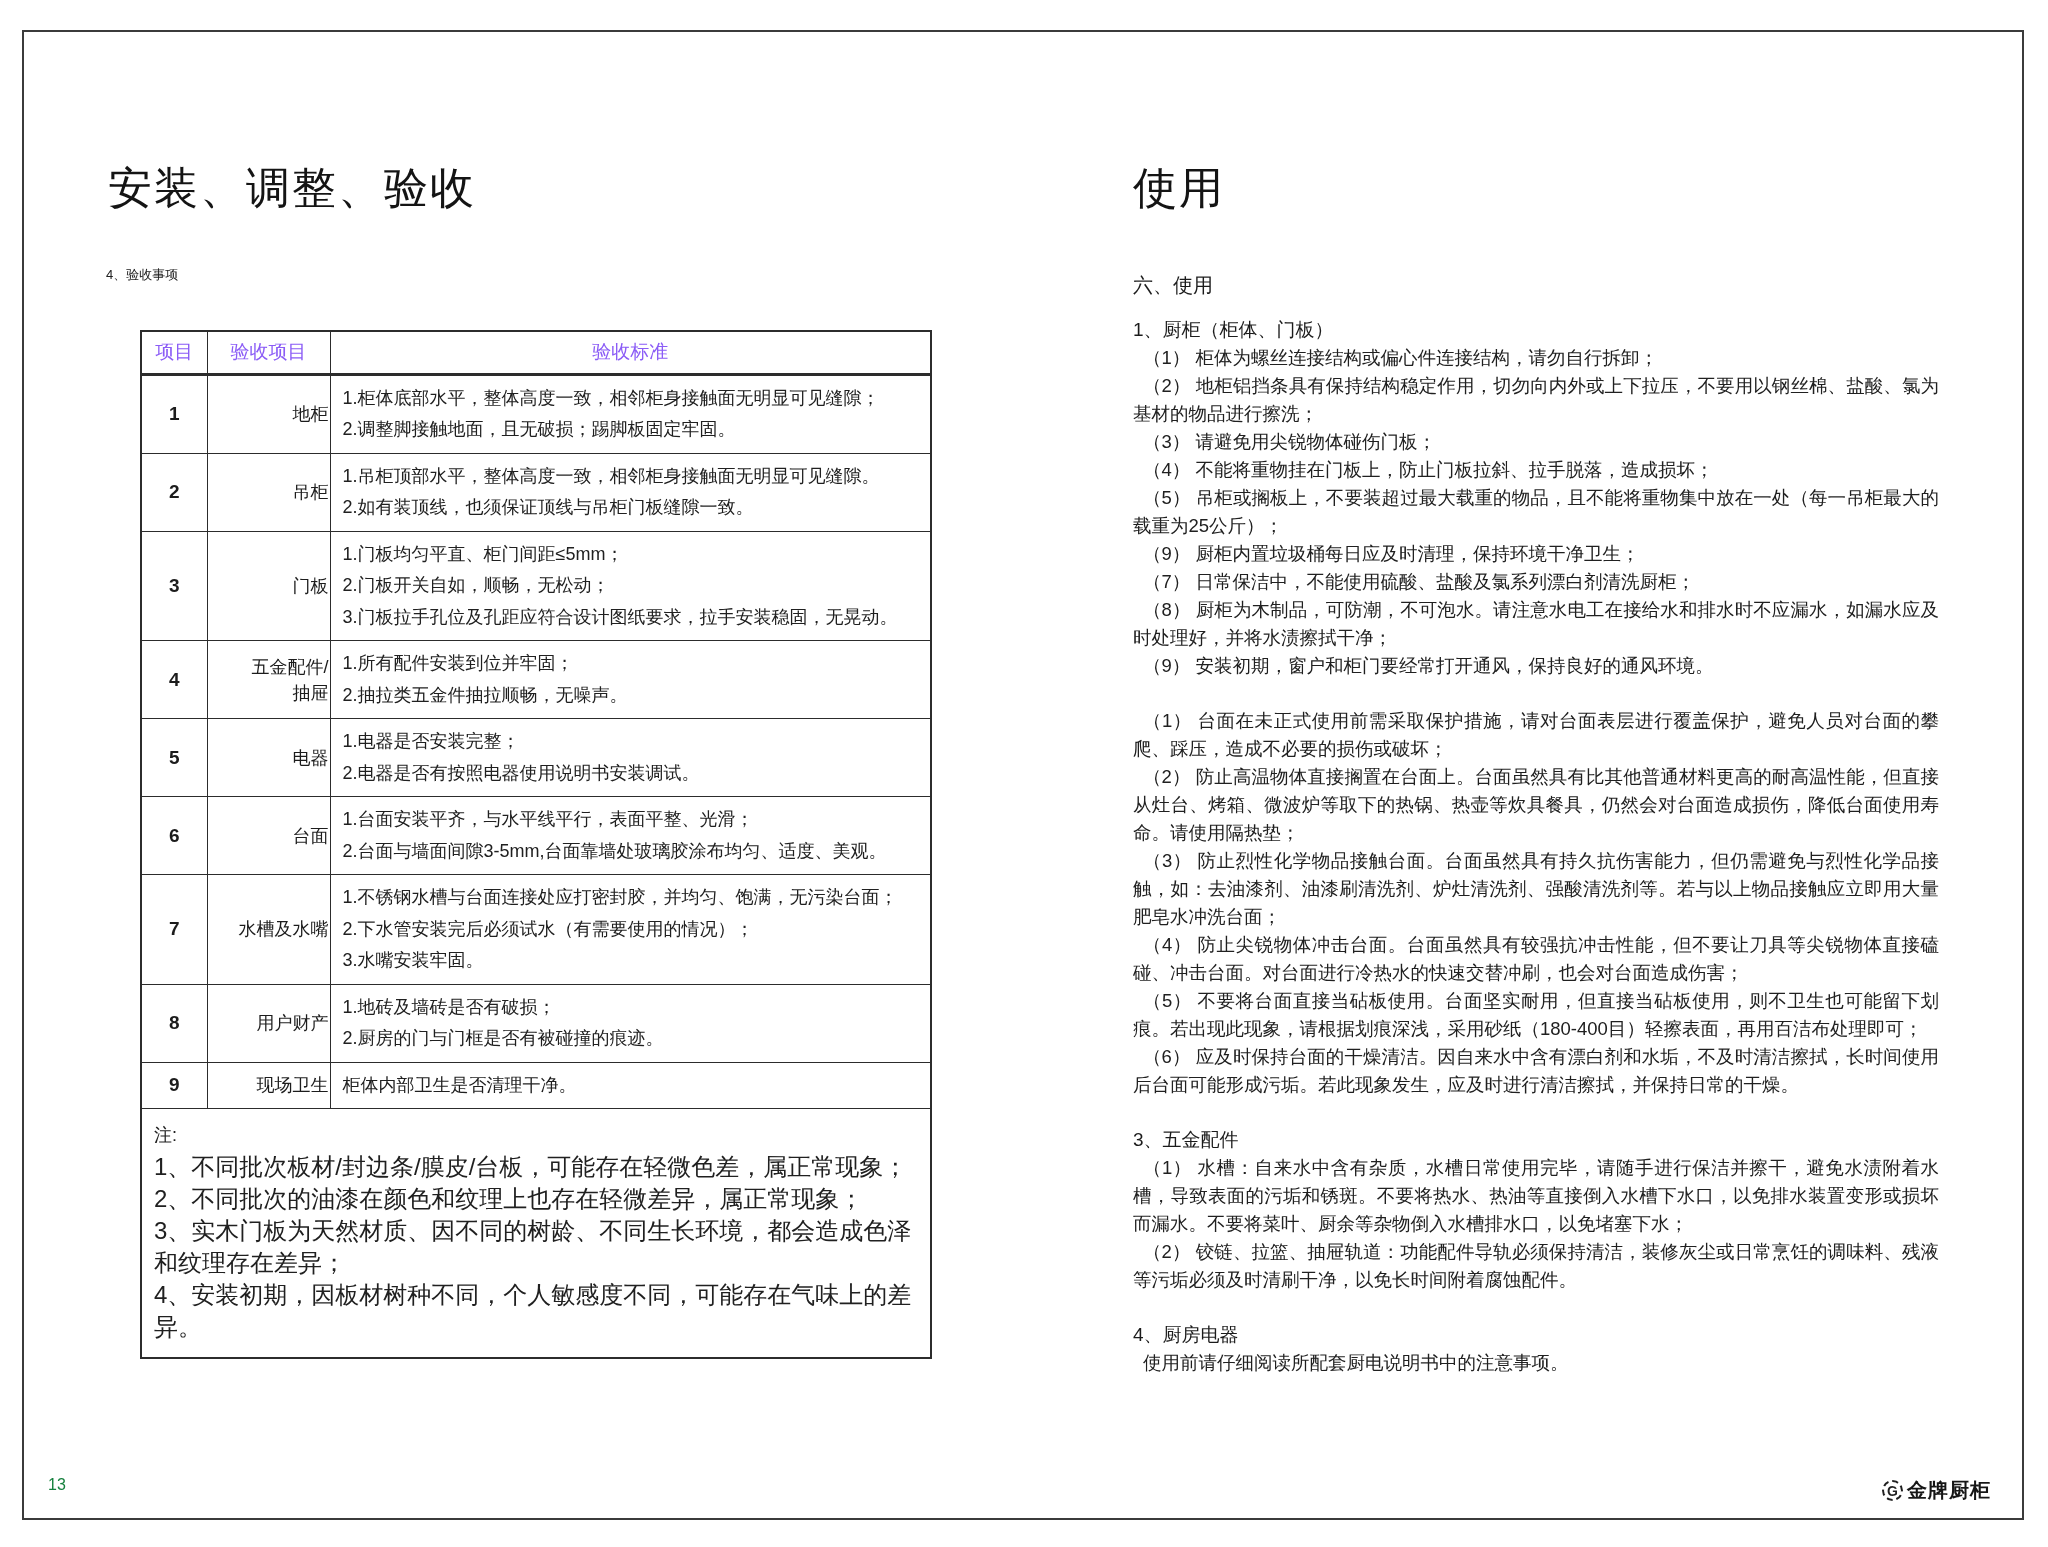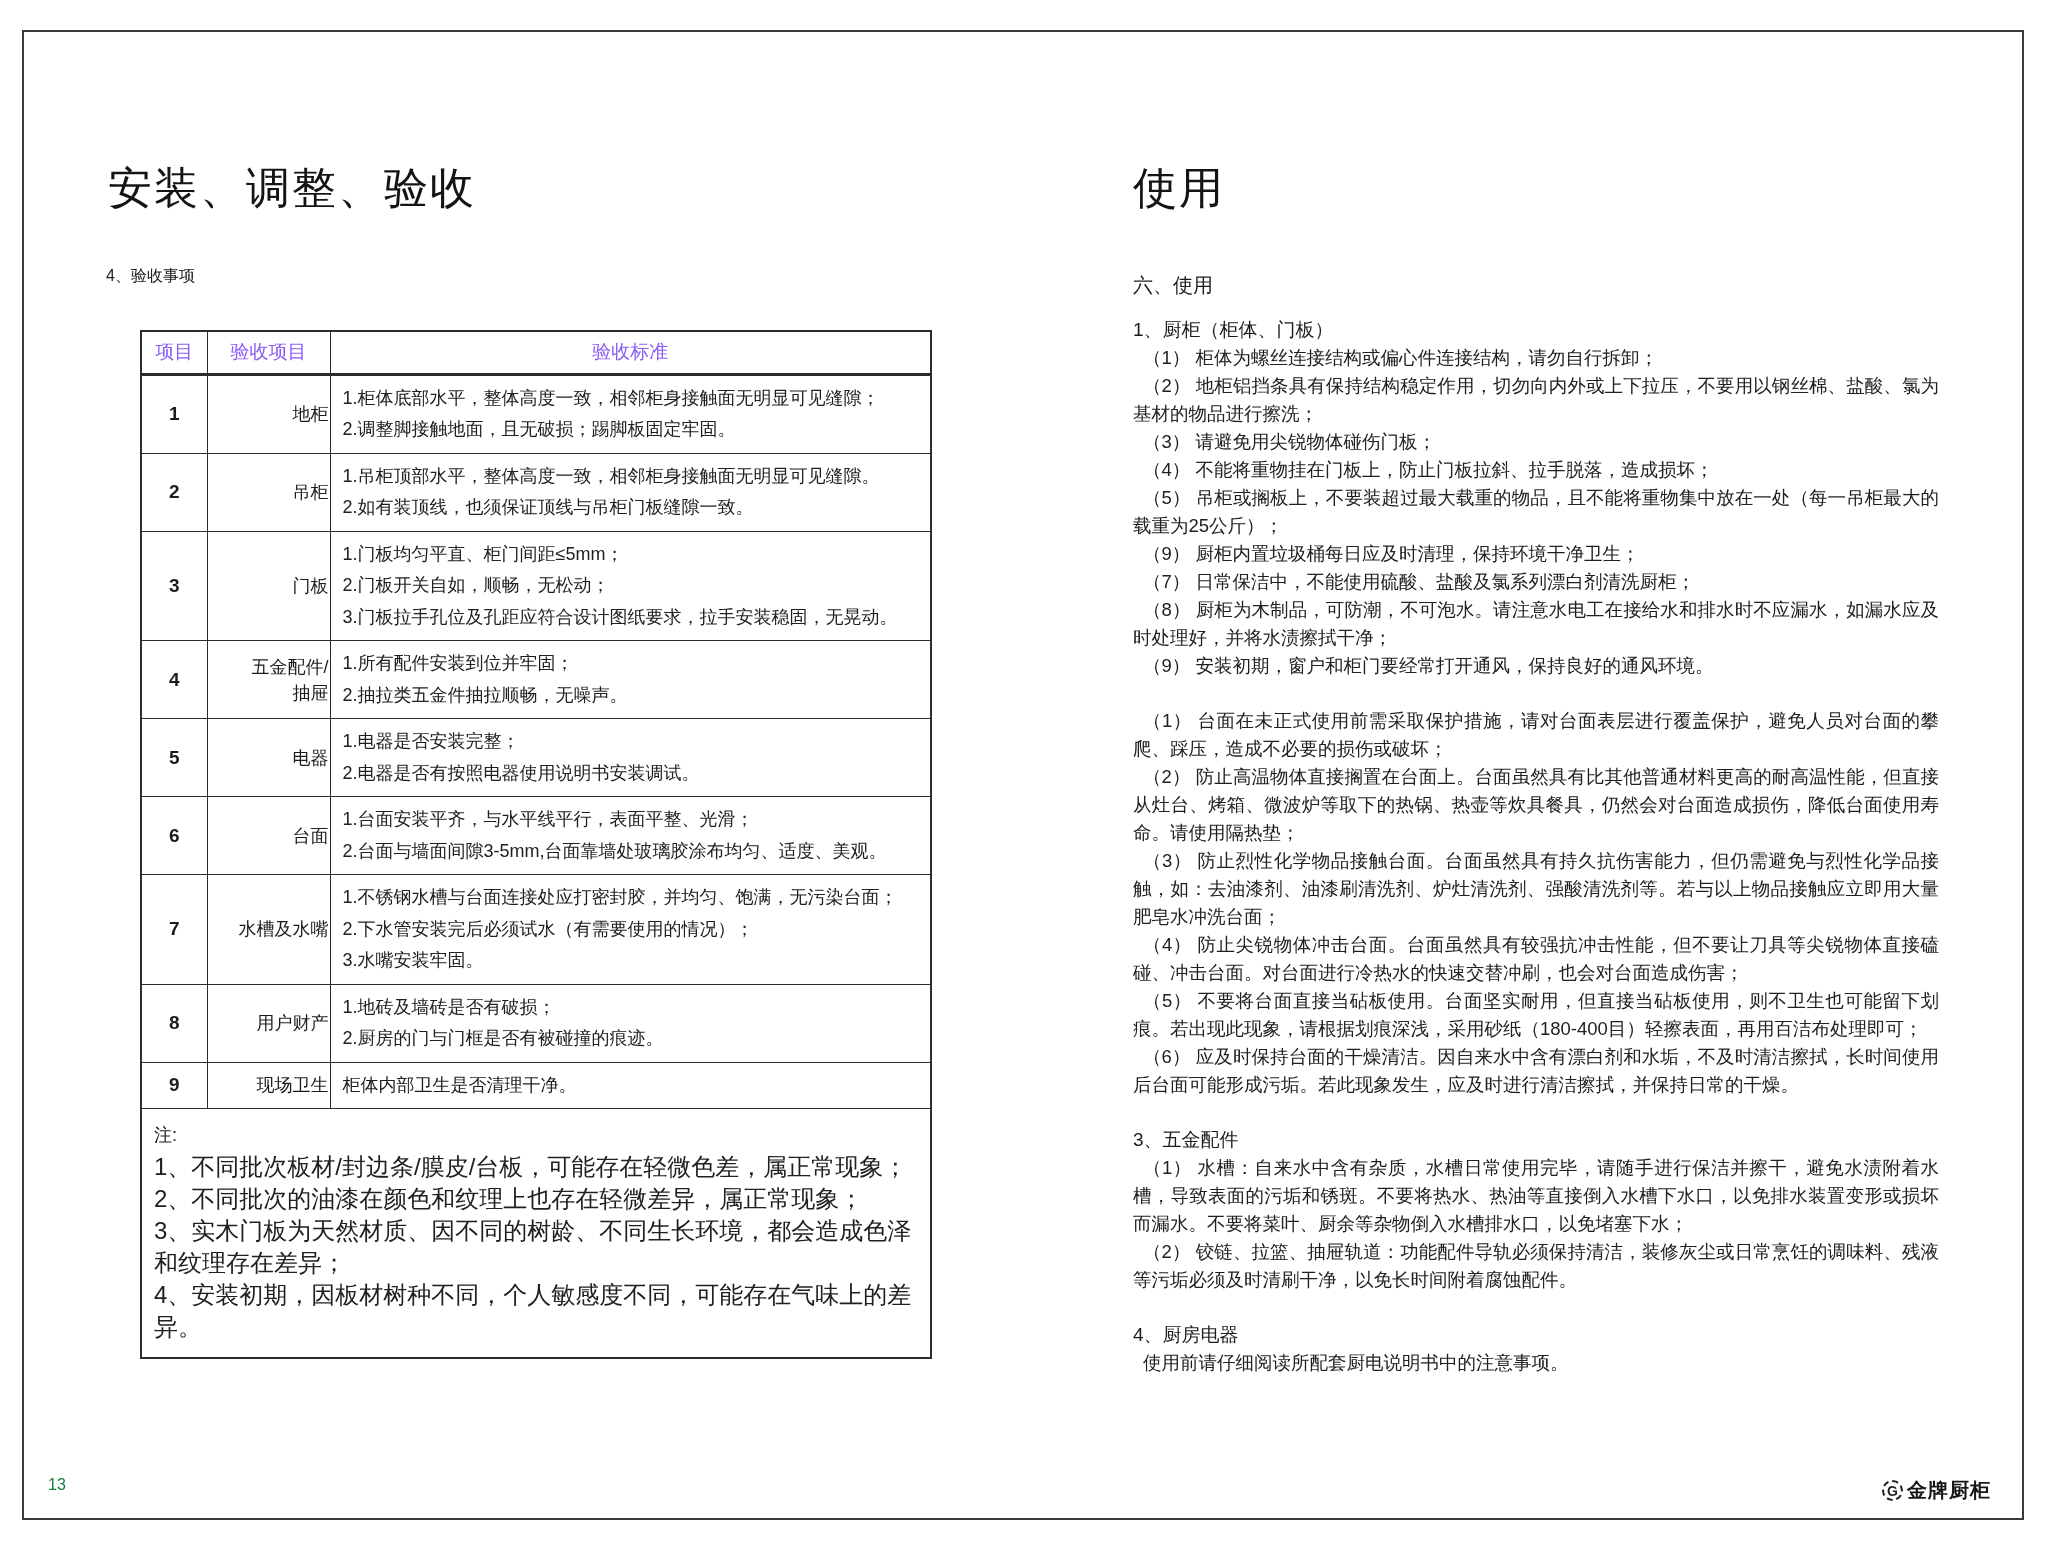--- a/index.html
+++ b/index.html
@@ -4,21 +4,21 @@
 <style>
   html,body{margin:0;padding:0;background:#ffffff;}
   .page{position:relative;width:2048px;height:1547px;background:#fff;overflow:hidden;
         font-family:"Liberation Sans","DejaVu Sans",sans-serif;color:#1c1c1c;}
   .page-border{position:absolute;left:22px;top:30px;width:2002px;height:1490px;
         border:2px solid #3b3b3b;box-sizing:border-box;}
 
   
   .left-title{position:absolute;left:108px;top:134px;font-size:44px;font-weight:500;
         letter-spacing:2px;color:#141414;line-height:1.15;}
-  .left-sec{position:absolute;left:106px;top:266px;font-size:16px;color:#202020;}
+  .left-sec{position:absolute;left:106px;top:266px;font-size:13px;color:#202020;}
 
   table.acceptance{position:absolute;left:140px;top:330px;width:790px;
         border-collapse:collapse;table-layout:fixed;}
   table.acceptance th,table.acceptance td{border:1.5px solid #2c2c2c;box-sizing:border-box;}
   table.acceptance{border:2px solid #2c2c2c;}
   table.acceptance thead th{height:43px;font-weight:400;font-size:19px;color:#8b5cf6;
         border-bottom-width:3px;text-align:center;vertical-align:middle;}
   col.c-num{width:66px}
   col.c-item{width:123px}
   col.c-std{width:601px}

